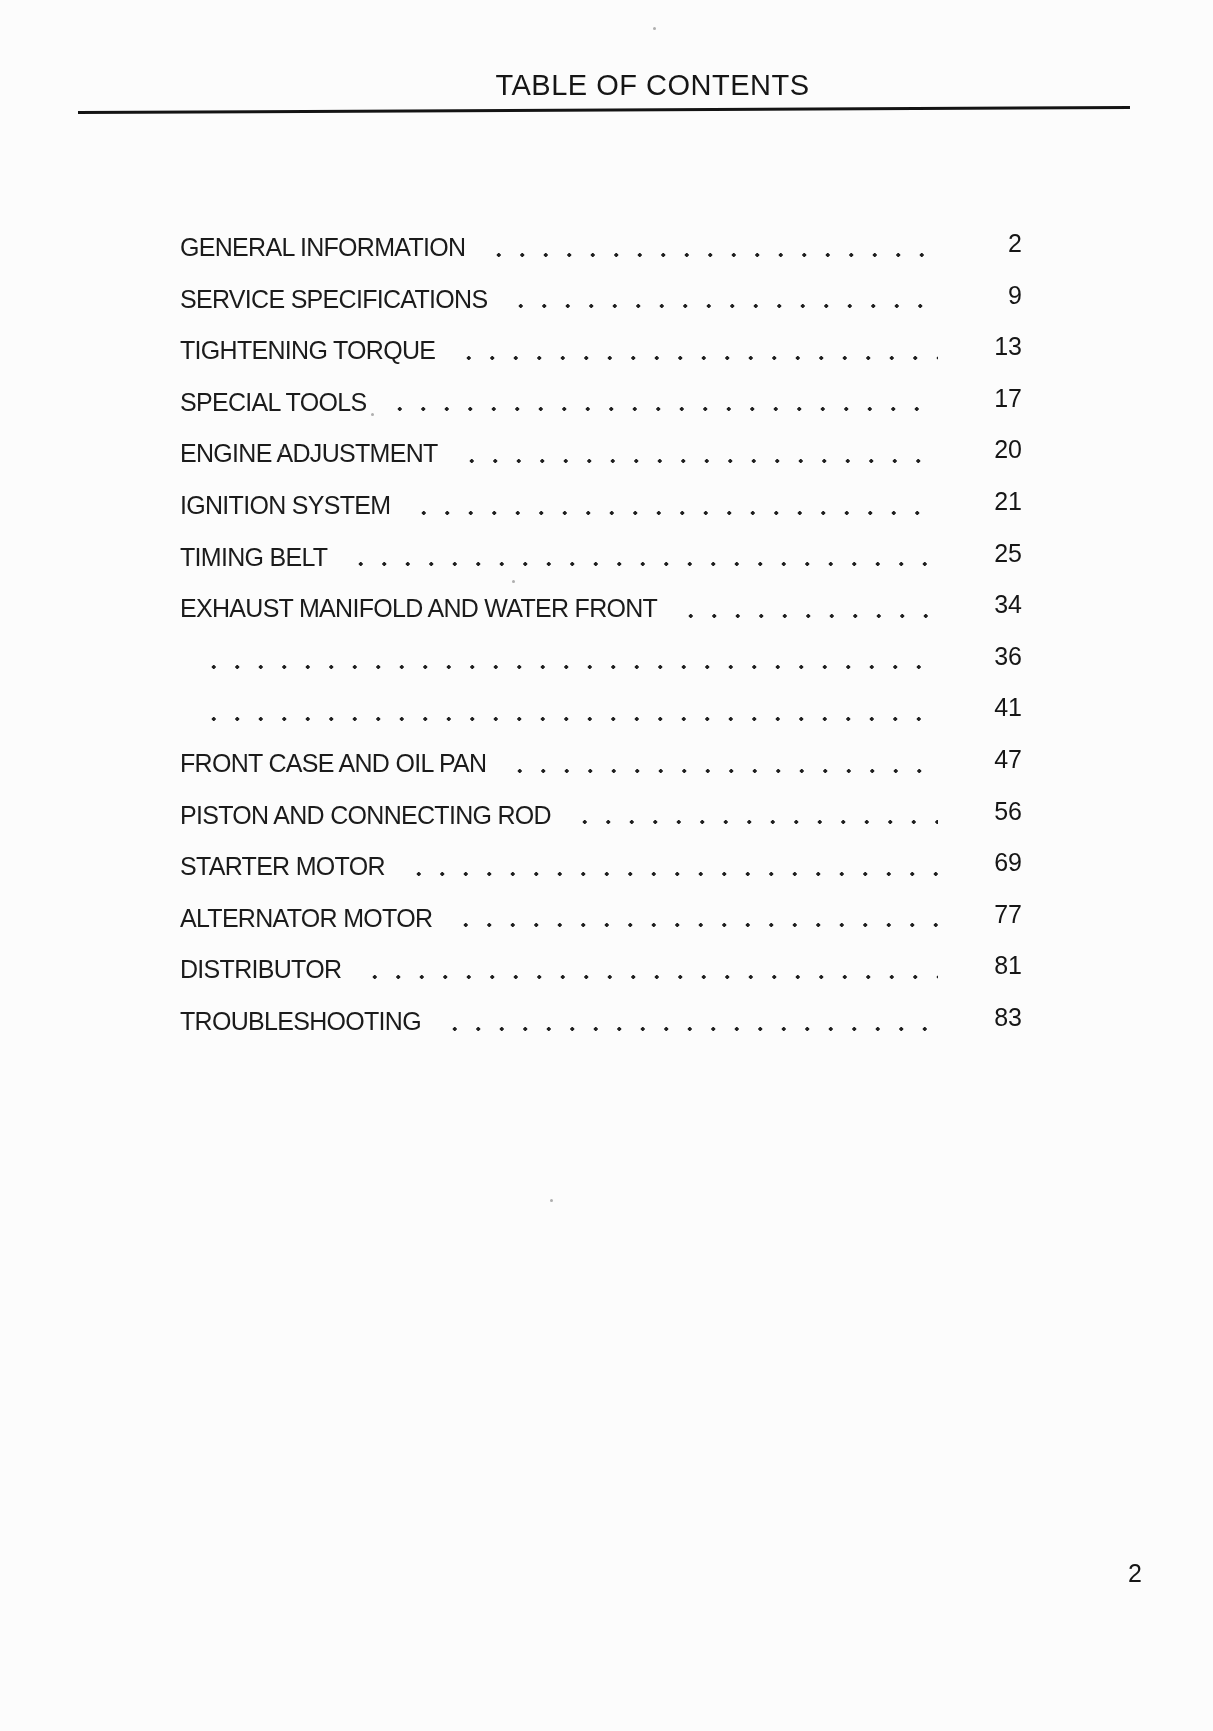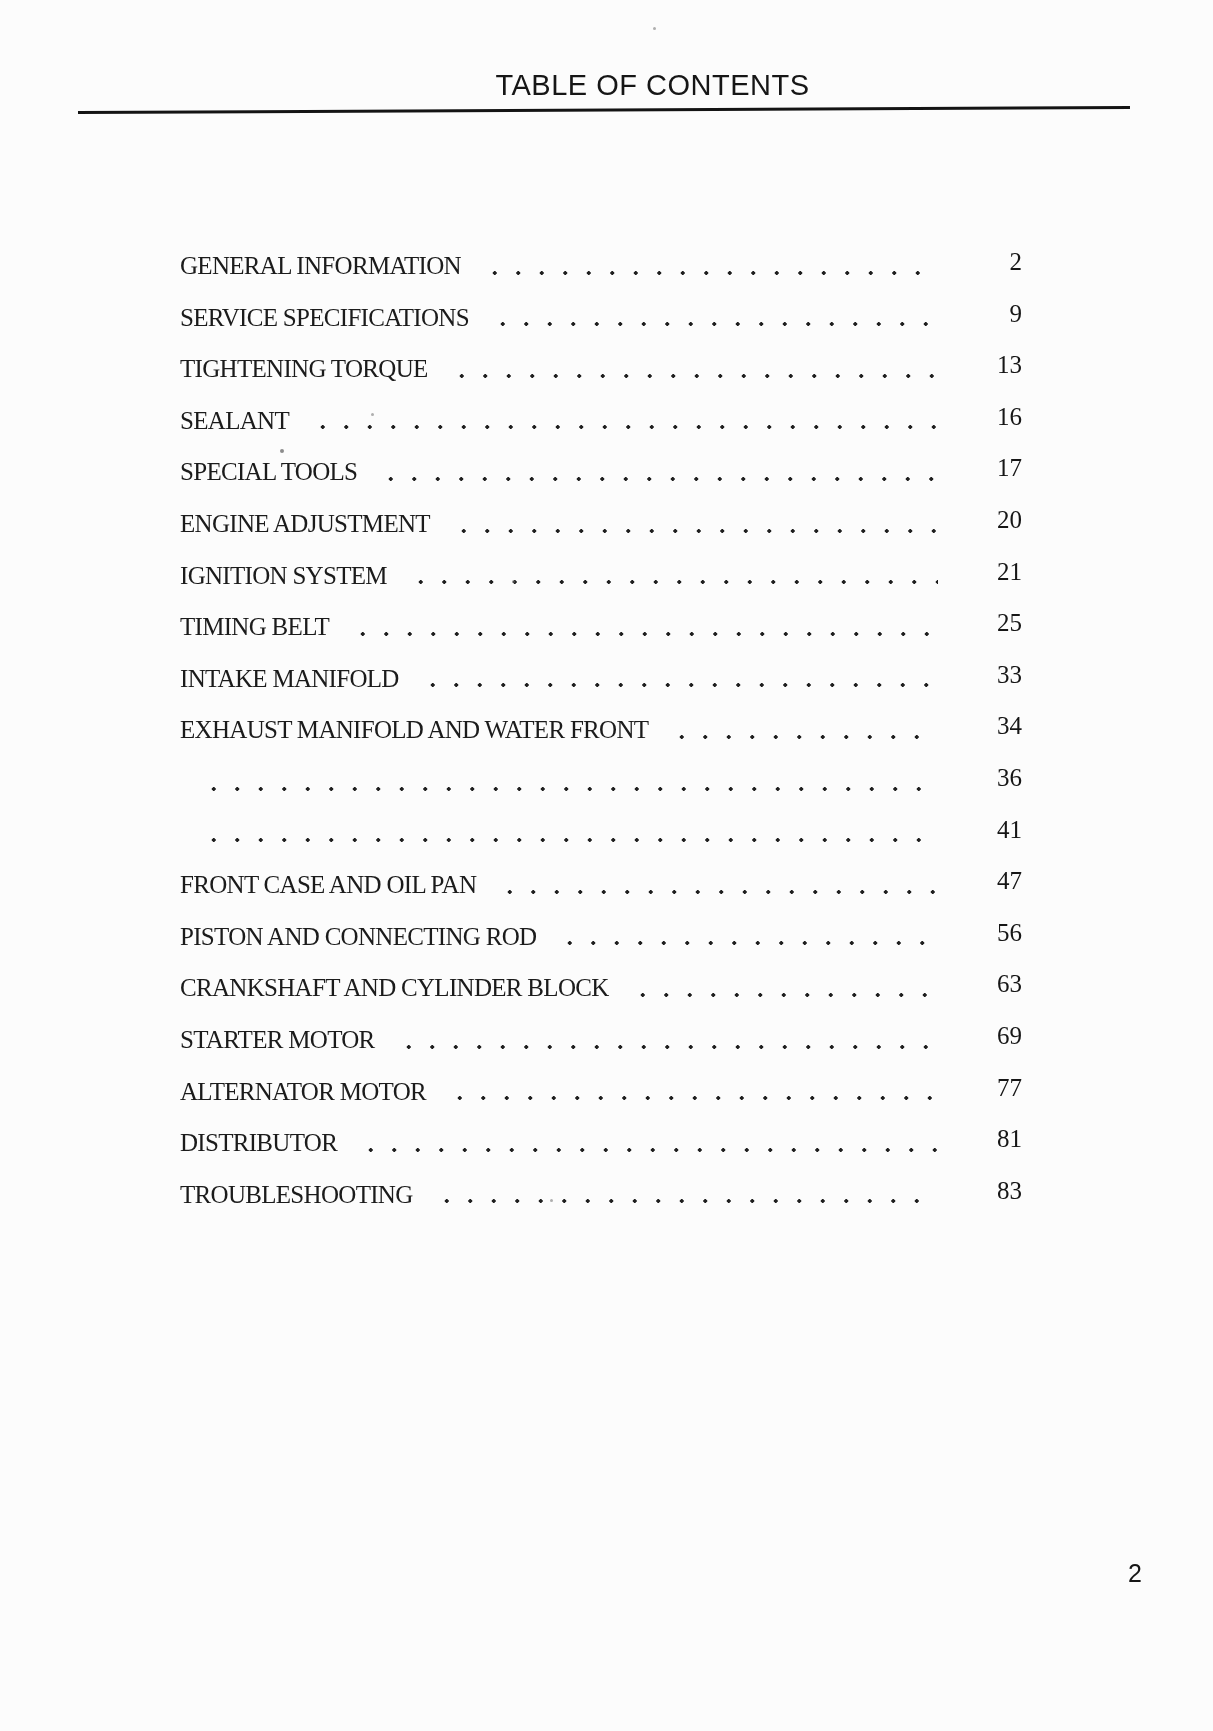--- a/index.html
+++ b/index.html
@@ -32,24 +32,23 @@
     top: 111px;
     left: 78px;
     width: 1052px;
     height: 3px;
     background: #141414;
     transform: rotate(-0.27deg);
     transform-origin: left center;
   }
   .toc {
     position: absolute;
-    top: 229px;
+    top: 211px;
     left: 180px;
     width: 842px;
-    font-family: Liberation Serif, serif;
   }
   .toc-row {
     height: 51.6px;
     display: flex;
     align-items: flex-end;
   }
   .toc-label {
     font-size: 25px;
     line-height: 1.18;
     letter-spacing: -0.7px;
@@ -109,48 +108,38 @@
     <span class="toc-label">SERVICE SPECIFICATIONS</span>
     <span class="toc-leader"></span>
     <span class="toc-page">9</span>
   </div>
   <div class="toc-row">
     <span class="toc-label">TIGHTENING TORQUE</span>
     <span class="toc-leader"></span>
     <span class="toc-page">13</span>
   </div>
   <div class="toc-row">
-    <span class="toc-label">SEALANT</span>
-    <span class="toc-leader"></span>
-    <span class="toc-page">16</span>
-  </div>
-  <div class="toc-row">
     <span class="toc-label">SPECIAL TOOLS</span>
     <span class="toc-leader"></span>
     <span class="toc-page">17</span>
   </div>
   <div class="toc-row">
     <span class="toc-label">ENGINE ADJUSTMENT</span>
     <span class="toc-leader"></span>
     <span class="toc-page">20</span>
   </div>
   <div class="toc-row">
     <span class="toc-label">IGNITION SYSTEM</span>
     <span class="toc-leader"></span>
     <span class="toc-page">21</span>
   </div>
   <div class="toc-row">
     <span class="toc-label">TIMING BELT</span>
     <span class="toc-leader"></span>
     <span class="toc-page">25</span>
-  </div>
-  <div class="toc-row">
-    <span class="toc-label">INTAKE MANIFOLD</span>
-    <span class="toc-leader"></span>
-    <span class="toc-page">33</span>
   </div>
   <div class="toc-row">
     <span class="toc-label">EXHAUST MANIFOLD AND WATER FRONT</span>
     <span class="toc-leader"></span>
     <span class="toc-page">34</span>
   </div>
   <div class="toc-row">
     <span class="toc-leader"></span>
     <span class="toc-page">36</span>
   </div>
@@ -160,25 +149,20 @@
   </div>
   <div class="toc-row">
     <span class="toc-label">FRONT CASE AND OIL PAN</span>
     <span class="toc-leader"></span>
     <span class="toc-page">47</span>
   </div>
   <div class="toc-row">
     <span class="toc-label">PISTON AND CONNECTING ROD</span>
     <span class="toc-leader"></span>
     <span class="toc-page">56</span>
-  </div>
-  <div class="toc-row">
-    <span class="toc-label">CRANKSHAFT AND CYLINDER BLOCK</span>
-    <span class="toc-leader"></span>
-    <span class="toc-page">63</span>
   </div>
   <div class="toc-row">
     <span class="toc-label">STARTER MOTOR</span>
     <span class="toc-leader"></span>
     <span class="toc-page">69</span>
   </div>
   <div class="toc-row">
     <span class="toc-label">ALTERNATOR MOTOR</span>
     <span class="toc-leader"></span>
     <span class="toc-page">77</span>

